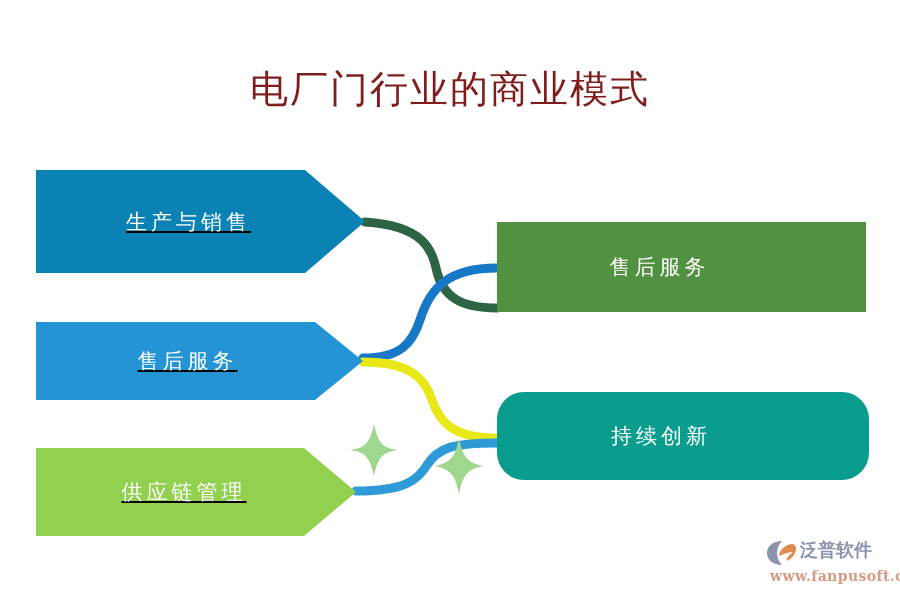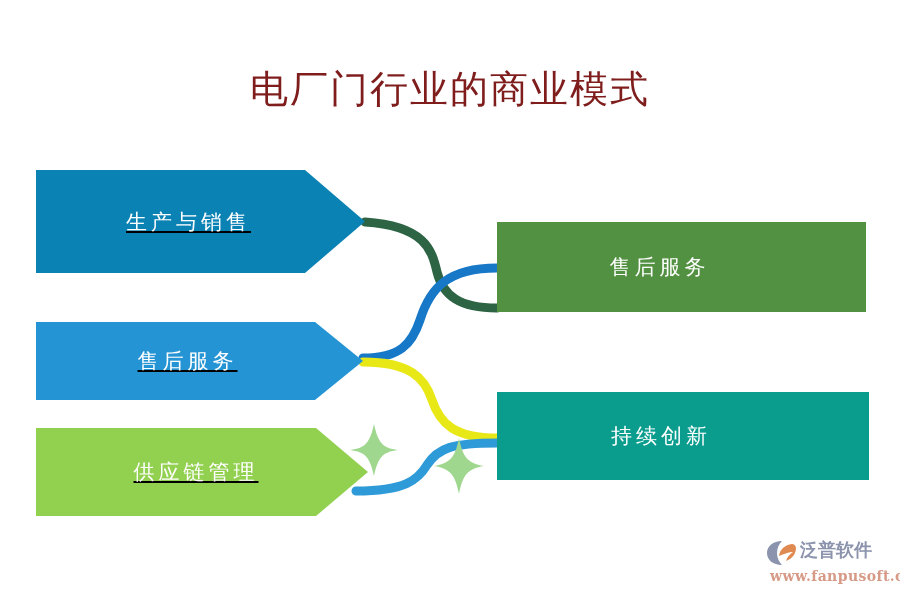--- a/index.html
+++ b/index.html
@@ -131,30 +131,30 @@
   <div class="arrow-shape" style="left:36px; top:170px; width:329px; height:103px; background:#0b82b4;
               clip-path: polygon(0 0, calc(100% - 60px) 0, 100% 50%, calc(100% - 60px) 100%, 0 100%);">
     <span class="arrow-label">生产与销售</span>
   </div>
 
   <div class="arrow-shape" style="left:36px; top:322px; width:327px; height:78px; background:#2494d4;
               clip-path: polygon(0 0, calc(100% - 48px) 0, 100% 50%, calc(100% - 48px) 100%, 0 100%);">
     <span class="arrow-label">售后服务</span>
   </div>
 
-  <div class="arrow-shape" style="left:36px; top:428px; width:320px; height:88px; background:#92d050;
-              clip-path: polygon(0 0, calc(100% - 52px) 0, 100% 50%, calc(100% - 52px) 100%, 0 100%); padding-left: 12px;">
+  <div class="arrow-shape" style="left:36px; top:448px; width:320px; height:88px; background:#92d050;
+              clip-path: polygon(0 0, calc(100% - 52px) 0, 100% 50%, calc(100% - 52px) 100%, 0 100%);">
     <span class="arrow-label">供应链管理</span>
   </div>
 
   <div class="box-shape" style="left:497px; top:222px; width:369px; height:90px; background:#539142;">
     <span class="box-label">售后服务</span>
   </div>
 
-  <div class="box-shape" style="left:497px; top:392px; width:372px; height:88px; background:#0a9d8e;">
+  <div class="box-shape" style="left:497px; top:392px; width:372px; height:88px; background:#0a9d8e;border-radius:27px;">
     <span class="box-label">持续创新</span>
   </div>
 
   <div id="watermark">
     <svg id="watermark-mark" viewBox="0 0 32 26">
       <path d="M16 1 C 7 1, 1 6, 1 13 C 1 20, 7 25, 16 25 C 13 22, 11 18, 11 13 C 11 8, 13 4, 16 1 Z" fill="#8b93ad"></path>
       <path d="M26 4 C 19 5, 14 9, 13 16 C 18 14, 23 12, 27 12 C 24 14, 21 17, 20 21 C 26 19, 30 14, 30 8 C 30 6, 28 4, 26 4 Z" fill="#e08a52"></path>
     </svg>
     <div id="watermark-brand">泛普软件</div>
     <div id="watermark-url">www.fanpusoft.com</div>

